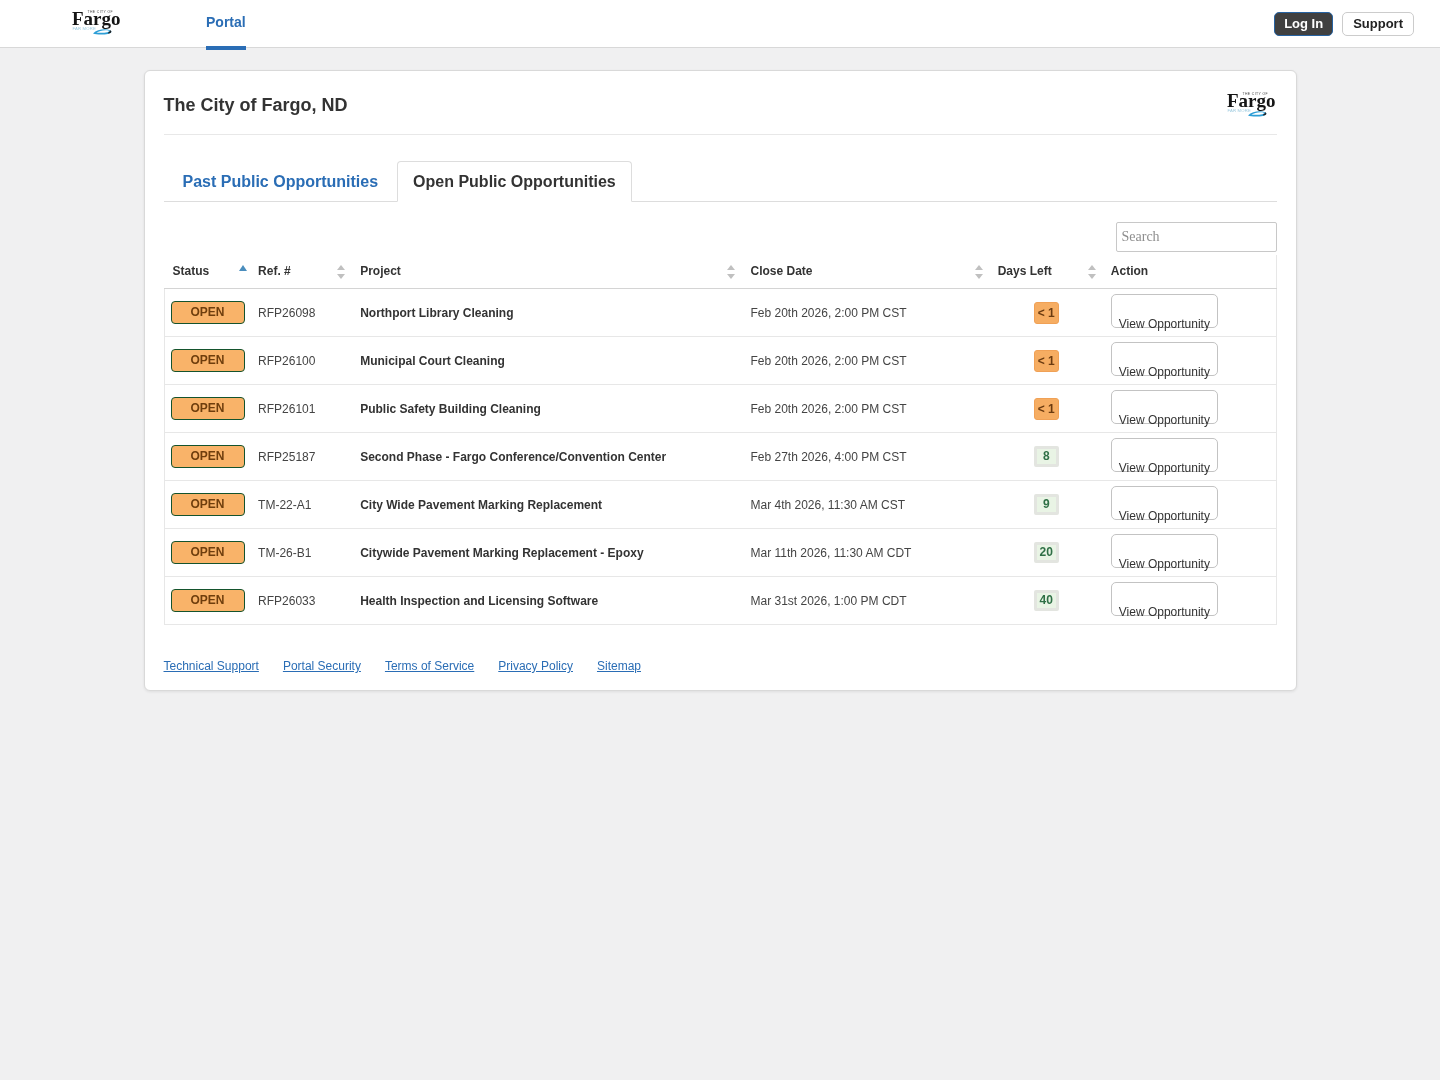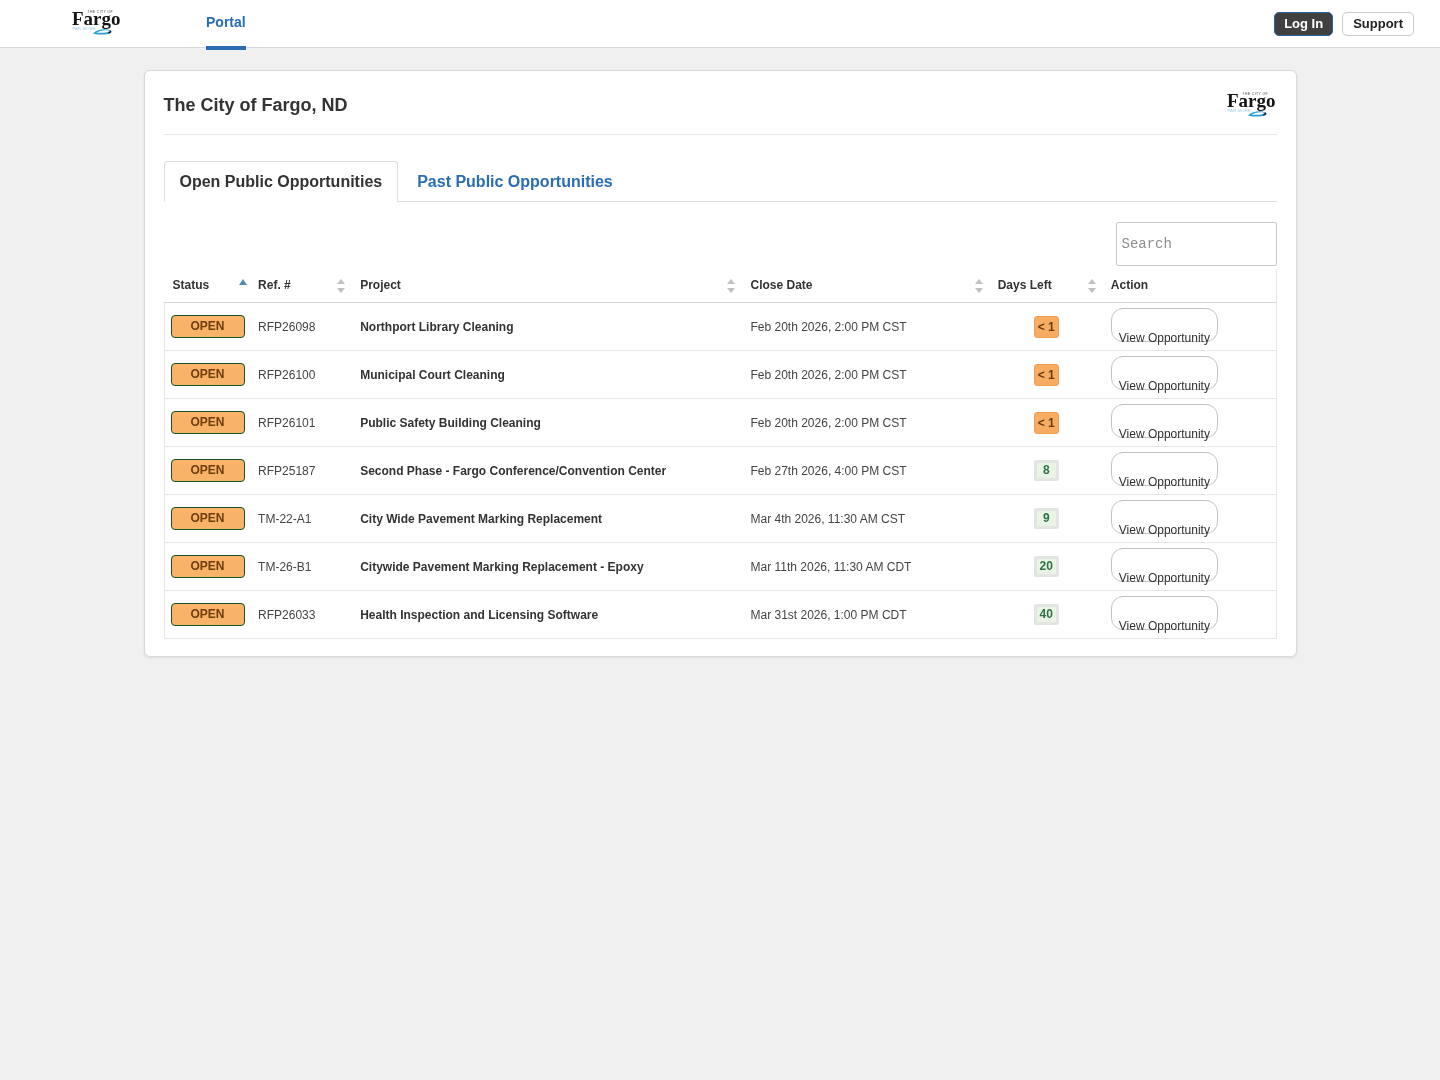--- a/index.html
+++ b/index.html
@@ -99,25 +99,25 @@
   background: #fff;
   border: 1px solid #ddd;
   border-bottom: 1px solid #fff;
   border-radius: 4px 4px 0 0;
 }
 .tab.inactive { color: #2a6db5; padding: 11px 19px; }
 
 .search-row { display: flex; justify-content: flex-end; margin-top: 20px; }
 .search-row input {
   width: 161px;
-  height: 44px;
+  height: 30px;
   border: 1px solid #c8c8c8;
   border-radius: 2px;
   font-size: 14px;
-  font-family: Liberation Mono, monospace;
+  font-family: Liberation Serif, serif;
   padding: 0 5px;
   color: #333;
 }
 .search-row input::placeholder { color: #8e8e8e; }
 
 table { border-collapse: collapse; width: 100%; table-layout: fixed; margin-top: 3px; }
 th {
   font-size: 12px;
   text-align: left;
   padding: 9px 8px 10px;
@@ -175,21 +175,21 @@
   border: 1px solid #f0a156;
   color: #6b3b10;
   height: 22px;
   line-height: 20px;
   padding: 0 3px;
   border-radius: 3px;
 }
 .btn-view {
   background: #fff;
   border: 1px solid #c3c3c3;
-  border-radius: 12px;
+  border-radius: 5px;
   font-size: 12px;
   font-family: inherit;
   color: #333;
   padding: 16px 7px;
   height: 29px;
   line-height: 27px;
 }
 
 .foot { margin-top: 34px; display: flex; gap: 24px; }
 .foot a { color: #2a6db5; font-size: 12px; text-decoration: underline; }
@@ -221,22 +221,22 @@
     <svg class="flogo" width="50" height="26" viewBox="0 0 50 26">
       <text x="15.5" y="3.8" font-family="Liberation Sans, sans-serif" font-size="3.4" fill="#444" letter-spacing="0.4">THE CITY OF</text>
       <text x="0" y="15.8" font-family="Liberation Serif, serif" font-weight="bold" font-size="19" fill="#151515">Fargo</text>
       <text x="0.5" y="20.8" font-family="Liberation Sans, sans-serif" font-size="4.2" fill="#9ccadf" letter-spacing="0.2">FAR MORE</text>
       <path d="M21 24.5 C25 20.5 33 19.3 38 21.3 C40.5 22.3 39.5 24.3 36 24.9 C31 25.8 24 25.6 21 24.5 Z M24.5 23.7 C28 24 32.5 23.9 35.3 23.3 C37.2 22.9 37.6 22 36.4 21.6 C32.8 20.5 27.5 21.6 24.5 23.7 Z" fill="#2d9ed6" fill-rule="evenodd"></path>
       <path d="M38 21.3 C40.1 22.1 39.9 23.9 36.5 24.8 L36 23.6 C37.6 23.1 38.4 22.3 38 21.3 Z" fill="#222"></path>
     </svg>
   </div>
   <hr class="sep">
   <div class="tabs">
+    <div class="tab inactive">Past Public Opportunities</div>
     <div class="tab active">Open Public Opportunities</div>
-    <div class="tab inactive">Past Public Opportunities</div>
   </div>
   <div class="search-row">
       <input placeholder="Search" style="">
     </div>
   <table>
     <colgroup>
       <col style="width:86px">
         <col style="width:102px">
         <col style="width:390px">
         <col style="width:247px">
@@ -317,13 +317,20 @@
       <tr>
         <td><span class="badge-open">OPEN</span></td>
         <td>RFP26033</td>
         <td class="proj">Health Inspection and Licensing Software</td>
         <td>Mar 31st 2026, 1:00 PM CDT</td>
         <td class="days"><span class="badge-days">40</span></td>
         <td><button class="btn-view">View Opportunity</button></td>
       </tr>
     </tbody>
   </table>
+  <div class="foot">
+    <a>Technical Support</a>
+      <a>Portal Security</a>
+      <a>Terms of Service</a>
+      <a>Privacy Policy</a>
+      <a>Sitemap</a>
+  </div>
 </div>
 
 </body></html>

